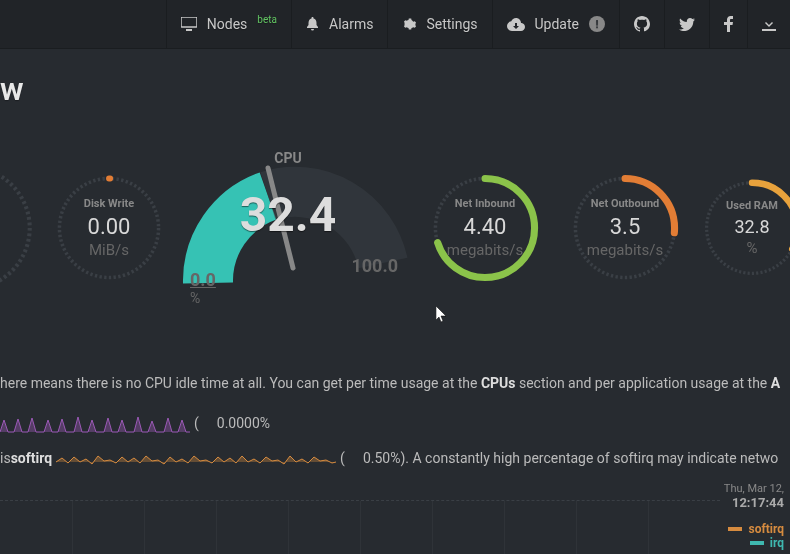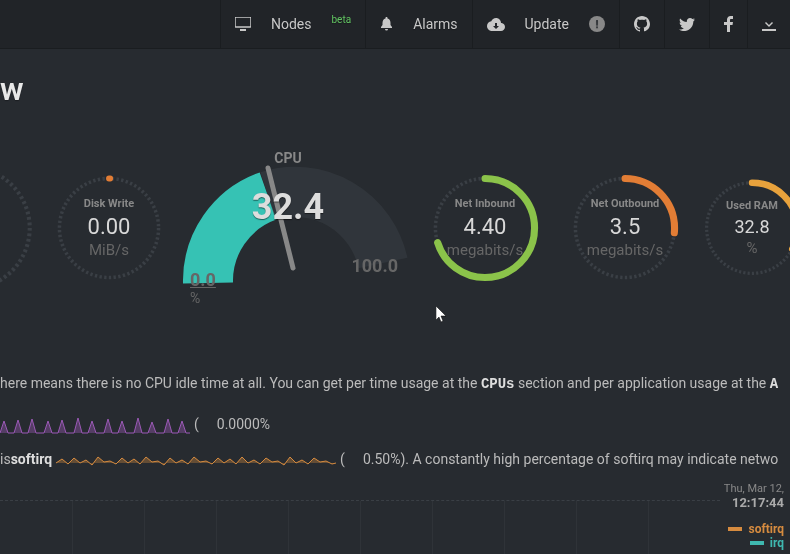--- a/index.html
+++ b/index.html
@@ -17,21 +17,21 @@
   background: rgba(0,0,0,0.15);
   border-bottom: 1px solid #1a1d20;
   display: flex; justify-content: flex-end; align-items: stretch;
 }
 .nav-item {
   display: flex; align-items: center;
   padding: 0 14px;
   border-left: 1px solid #1a1d20;
   color: #c8c8c8; font-size: 14px;
   cursor: pointer;
-  gap: 20px;
+  gap: 10px;
   text-shadow: 0 1px 1px rgba(0,0,0,0.3);
 }
 .badge-beta {
   color: #62c462; font-size: 10px;
   position: relative; top: -5px;
 }
 .update-badge {
   display: inline-flex; align-items: center; justify-content: center;
   width: 16px; height: 16px; border-radius: 8px;
   background: #888; color: #272b30; font-size: 11px; font-weight: bold;
@@ -65,34 +65,34 @@
 .cpu-gauge {
   position: relative; width: 240px; height: 160px;
   flex-shrink: 0;
 }
 .cpu-title {
   position: absolute; top: 2px; left: 50%; transform: translateX(-50%);
   font-size: 14px; font-weight: bold; color: #888;
 }
 .cpu-value {
   position: absolute; top: 38px; left: 50%; transform: translateX(-50%);
-  font-size: 36px; font-weight: bold; color: #ddd;
+  font-size: 48px; font-weight: bold; color: #ddd;
   text-shadow: 0 1px 1px rgba(0,0,0,0.5);
 }
 .cpu-min { position: absolute; bottom: 18px; left: 22px; color: #666; font-size: 18px; font-weight: bold; text-decoration: underline; }
 .cpu-max { position: absolute; bottom: 32px; right: 10px; color: #666; font-size: 18px; font-weight: bold; }
 .cpu-unit { position: absolute; bottom: 2px; left: 22px; color: #666; font-size: 14px; }
 .desc {
   position: absolute; top: 372px; left: 0; right: 0;
   font-size: 14px; line-height: 22px; color: #bbb;
   white-space: nowrap;
 }
 .desc .line2 { margin-top: 18px; display: flex; align-items: center; }
 .desc .line3 { margin-top: 13px; display: flex; align-items: center; }
-.desc a { color: #5bc0de; font-family: Liberation Mono, monospace; }
+.desc a { color: #5bc0de; }
 .inline-chart { display: inline-block; vertical-align: middle; }
 .timestamp-blk {
   position: absolute; top: 482px; right: 6px;
   text-align: right; font-size: 11px; color: #888;
 }
 .timestamp-blk .time { font-size: 13px; font-weight: bold; color: #aaa; }
 .legend {
   position: absolute; top: 522px; right: 6px;
   font-size: 12px; font-weight: bold;
 }
@@ -118,20 +118,26 @@
         <rect x="5" y="12" width="6" height="2" fill="#c8c8c8"></rect>
       </svg>
     <span>Nodes</span>
     <span class="badge-beta">beta</span>
   </div>
   <div class="nav-item">
     <svg class="nav-icon" width="13" height="14" viewBox="0 0 13 14">
         <path d="M6.5 0c-.6 0-1 .4-1 1v.5C3.5 2 2.5 3.8 2.5 6v2L1 10v1h11v-1l-1.5-2V6c0-2.2-1-4-3-4.5V1c0-.6-.4-1-1-1zM5 12a1.5 1.5 0 003 0H5z" fill="#c8c8c8"></path>
       </svg>
     <span>Alarms</span>
+  </div>
+  <div class="nav-item">
+    <svg class="nav-icon" width="14" height="14" viewBox="0 0 14 14">
+        <path d="M7 4a3 3 0 100 6 3 3 0 000-6zm6.4 3l.6-1.5-1.3-1.3-1.5.6A5 5 0 009.5 3l-.3-1.6H6.8L6.5 3a5 5 0 00-1.7.8l-1.5-.6L2 4.5 2.6 6A5 5 0 002.6 8L2 9.5l1.3 1.3 1.5-.6a5 5 0 001.7.8l.3 1.6h2.4l.3-1.6a5 5 0 001.7-.8l1.5.6L14 9.5 13.4 8a5 5 0 000-1z" fill="#c8c8c8"></path>
+      </svg>
+    <span>Settings</span>
   </div>
   <div class="nav-item">
     <svg class="nav-icon" width="18" height="13" viewBox="0 0 18 13">
         <path d="M14 5c0-2.8-2.2-5-5-5-2.2 0-4 1.4-4.7 3.3C1.9 3.6 0 5.6 0 8c0 2.8 2.2 5 5 5h9c2.2 0 4-1.8 4-4 0-2-1.5-3.7-3.4-4H14zM9 11L6 8h2V5h2v3h2l-3 3z" fill="#c8c8c8"></path>
       </svg>
     <span>Update</span>
     <span class="update-badge">!</span>
   </div>
   <div class="nav-item">
     <svg class="nav-icon" width="16" height="16" viewBox="0 0 16 16">

